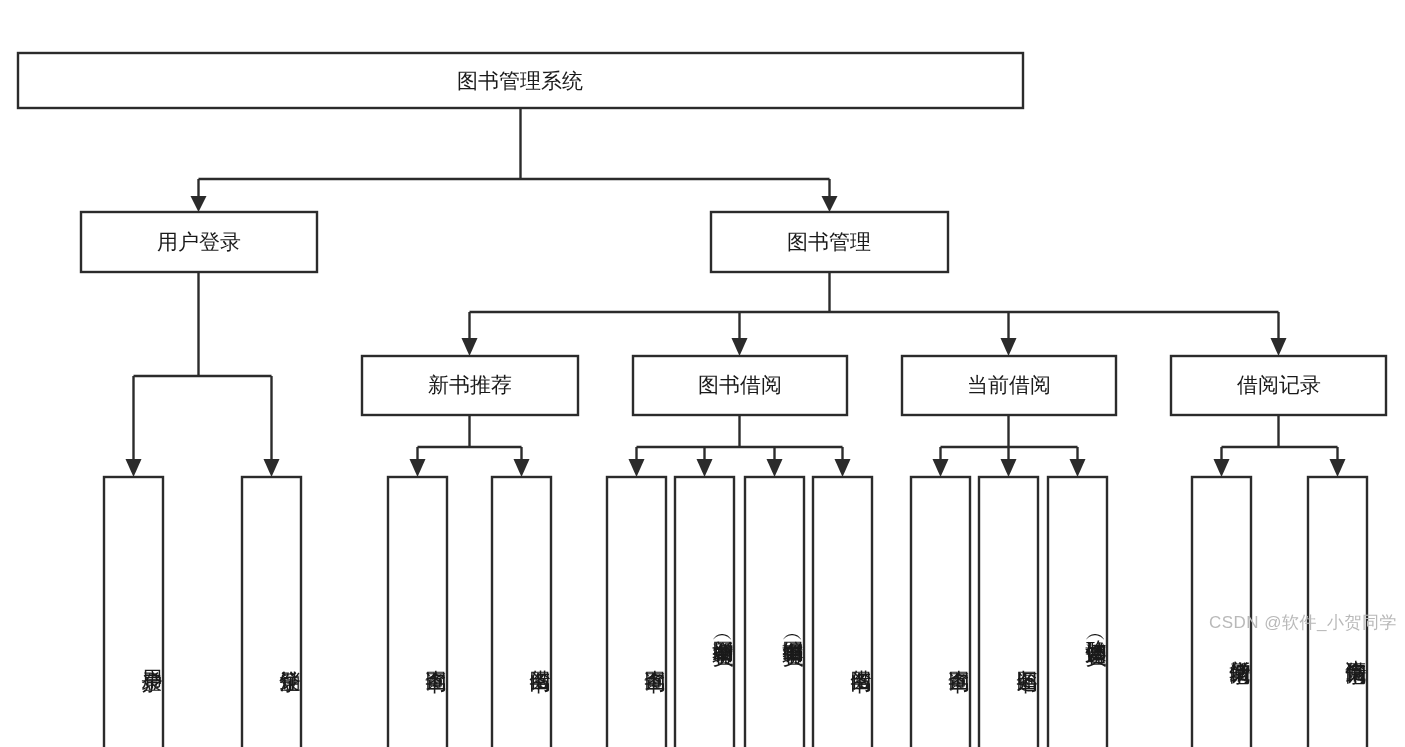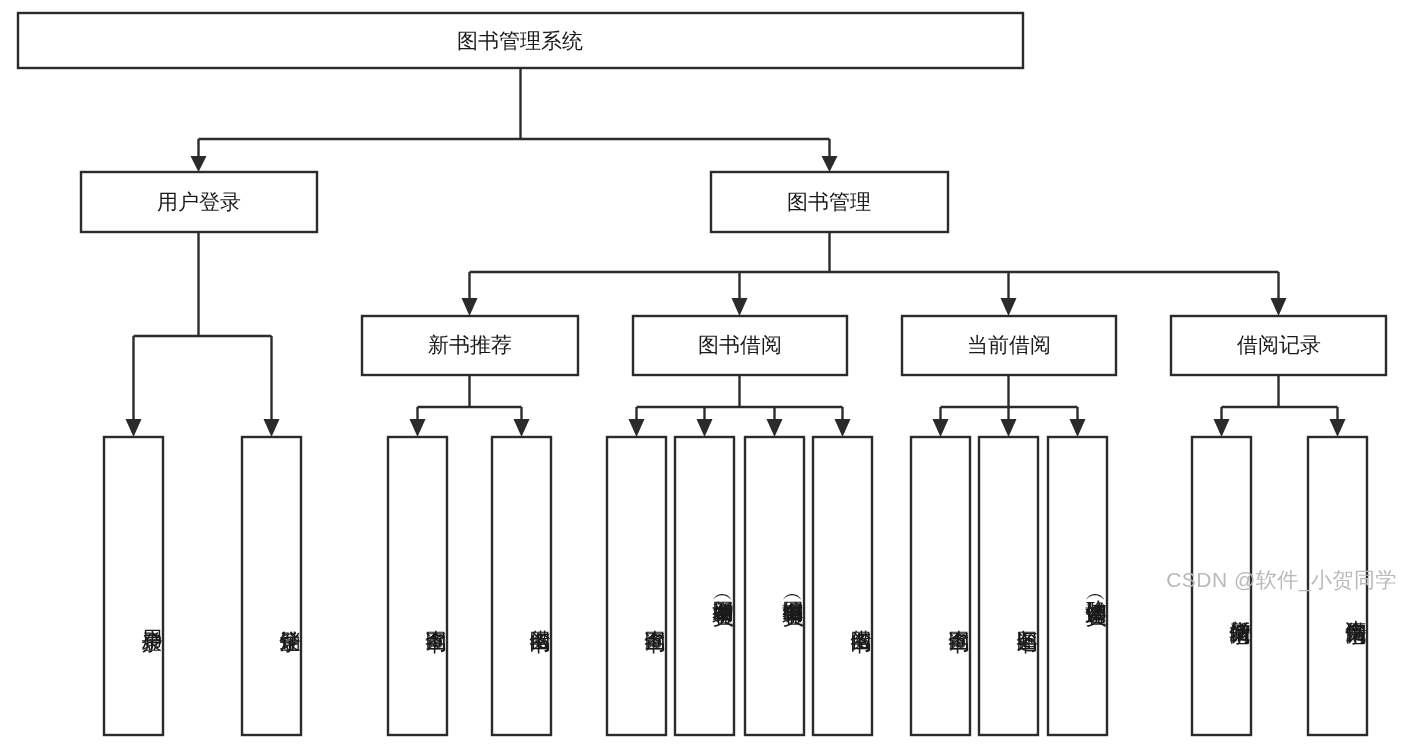--- a/index.html
+++ b/index.html
@@ -11,20 +11,21 @@
     width: 1405px;
     height: 747px;
     font-family: "Liberation Sans", "DejaVu Sans", sans-serif;
     overflow: hidden;
   }
   #diagram-root {
     position: relative;
     width: 1405px;
     height: 600px;
     background: #ffffff;
+    margin-top: 40px;
   }
   svg.diagram-canvas {
     position: absolute;
     top: 0;
     left: 0;
     width: 1405px;
     height: 747px;
   }
   .node-box {
     fill: #ffffff;
@@ -62,21 +63,21 @@
     align-items: flex-start;
     justify-content: center;
     pointer-events: none;
     text-align: center;
   }
   .watermark {
     position: absolute;
     right: 8px;
     bottom: 6px;
     font-family: "Liberation Sans", "DejaVu Sans", sans-serif;
-    font-size: 21px;
+    font-size: 17px;
     color: #b9b9b9;
     letter-spacing: 0.5px;
     white-space: nowrap;
   }
 </style>
 </head>
 <body>
 
 <div id="diagram-root">
 

